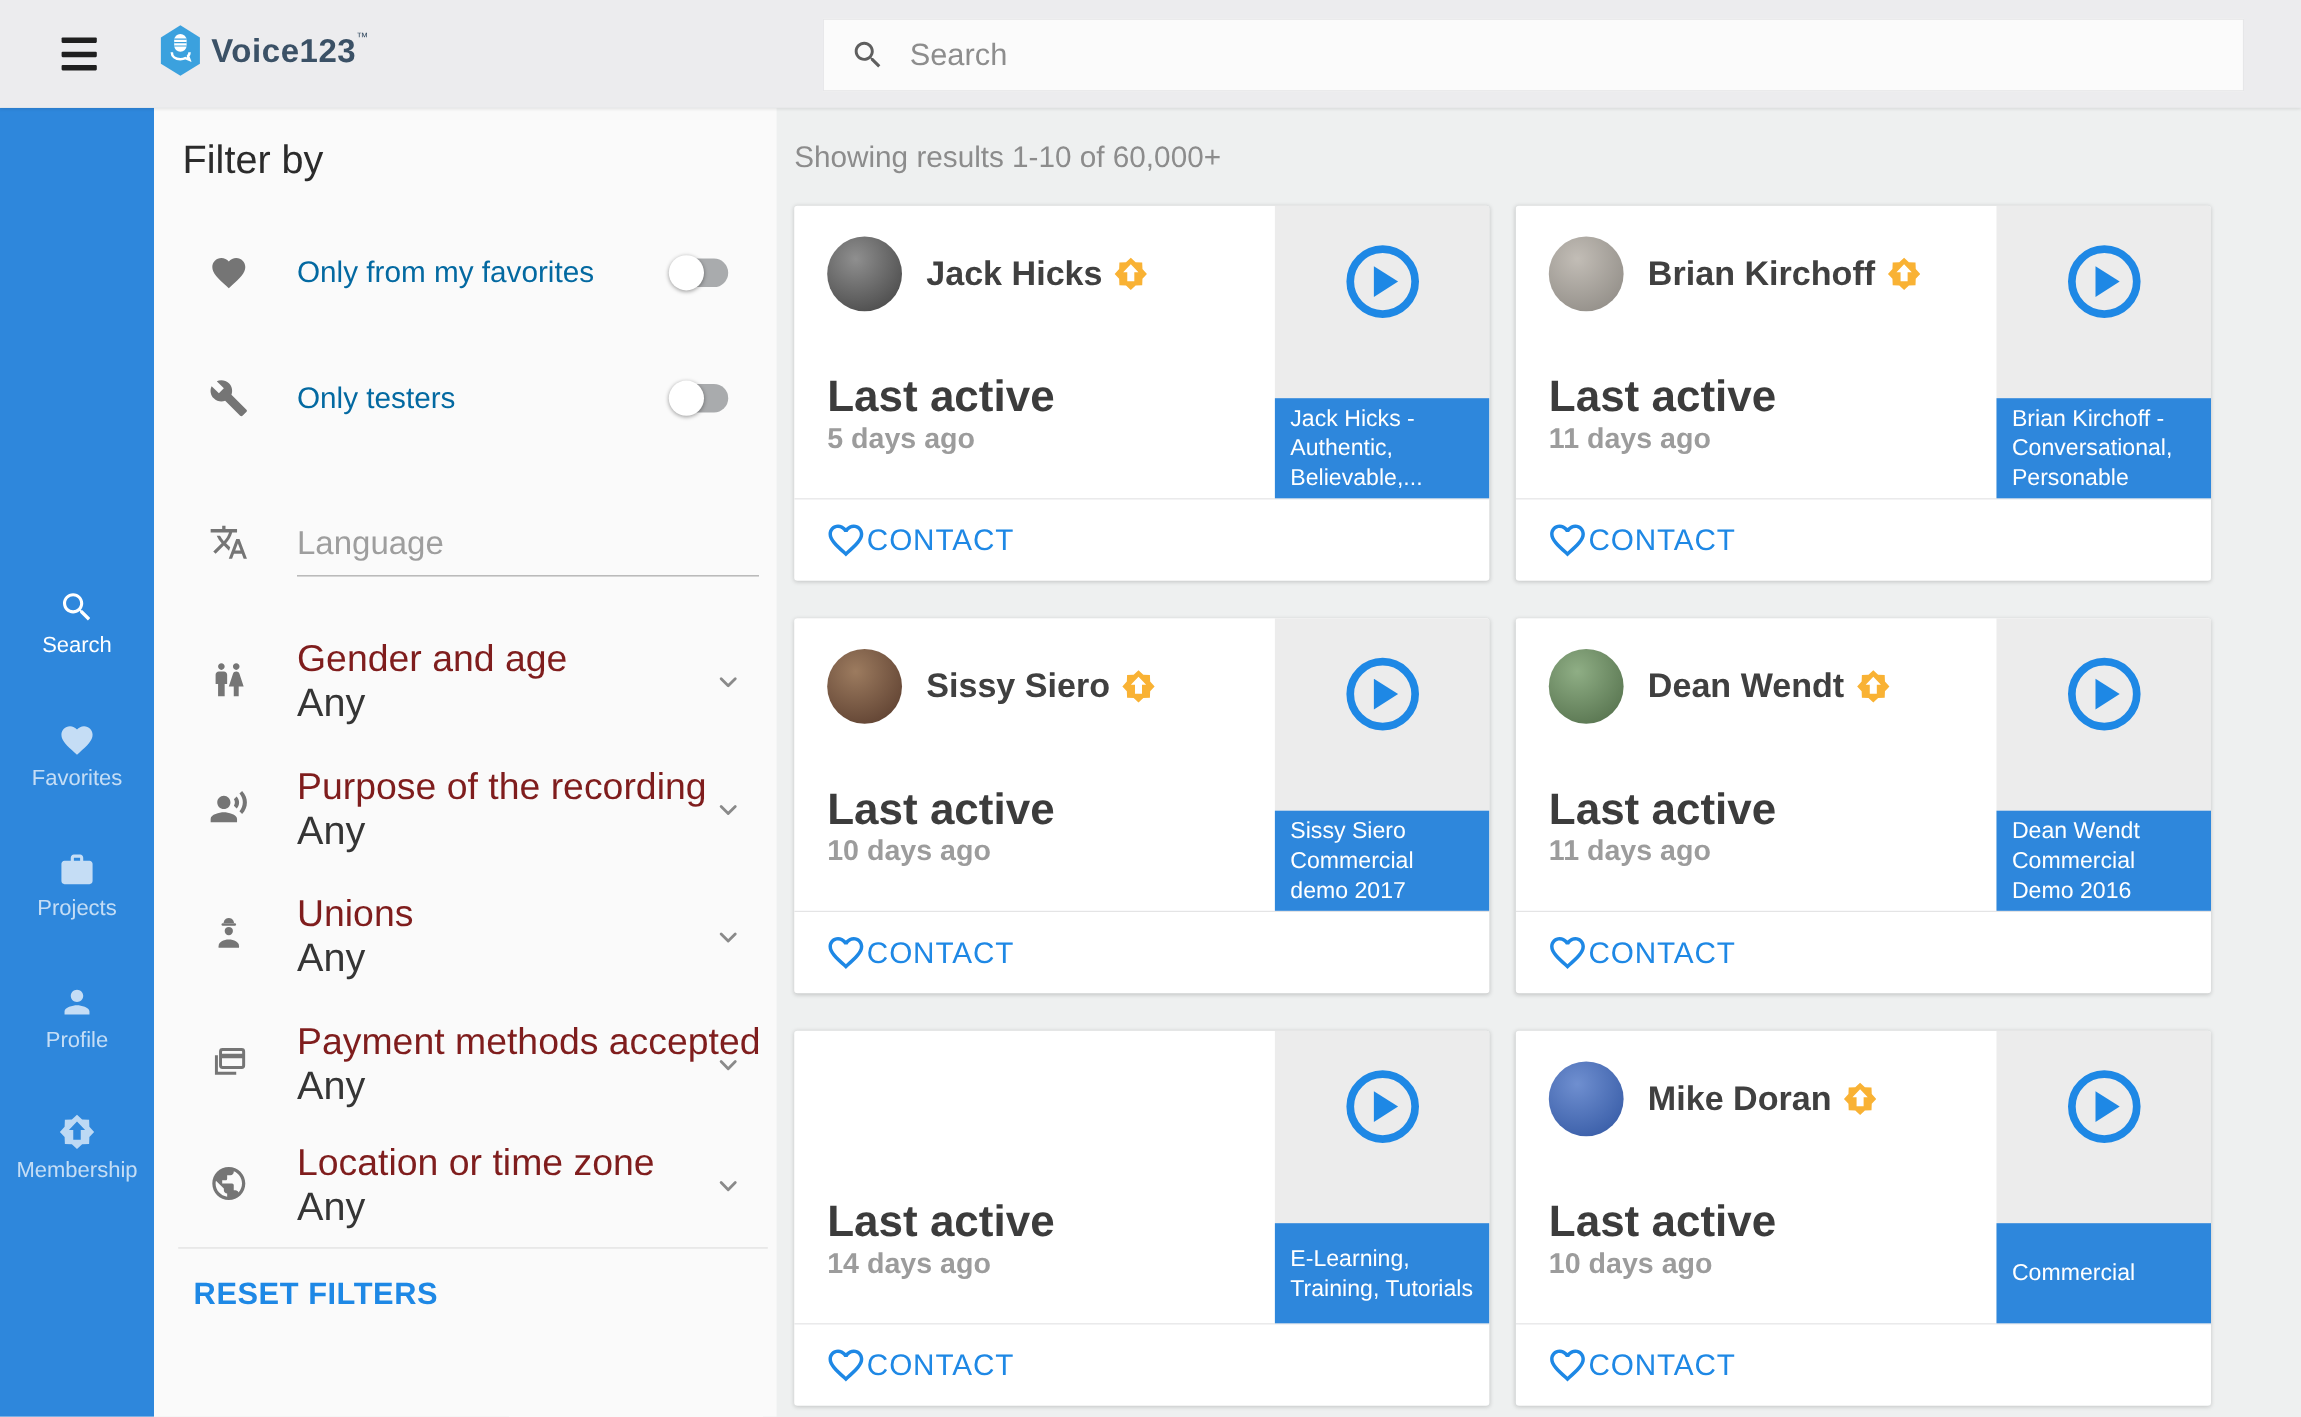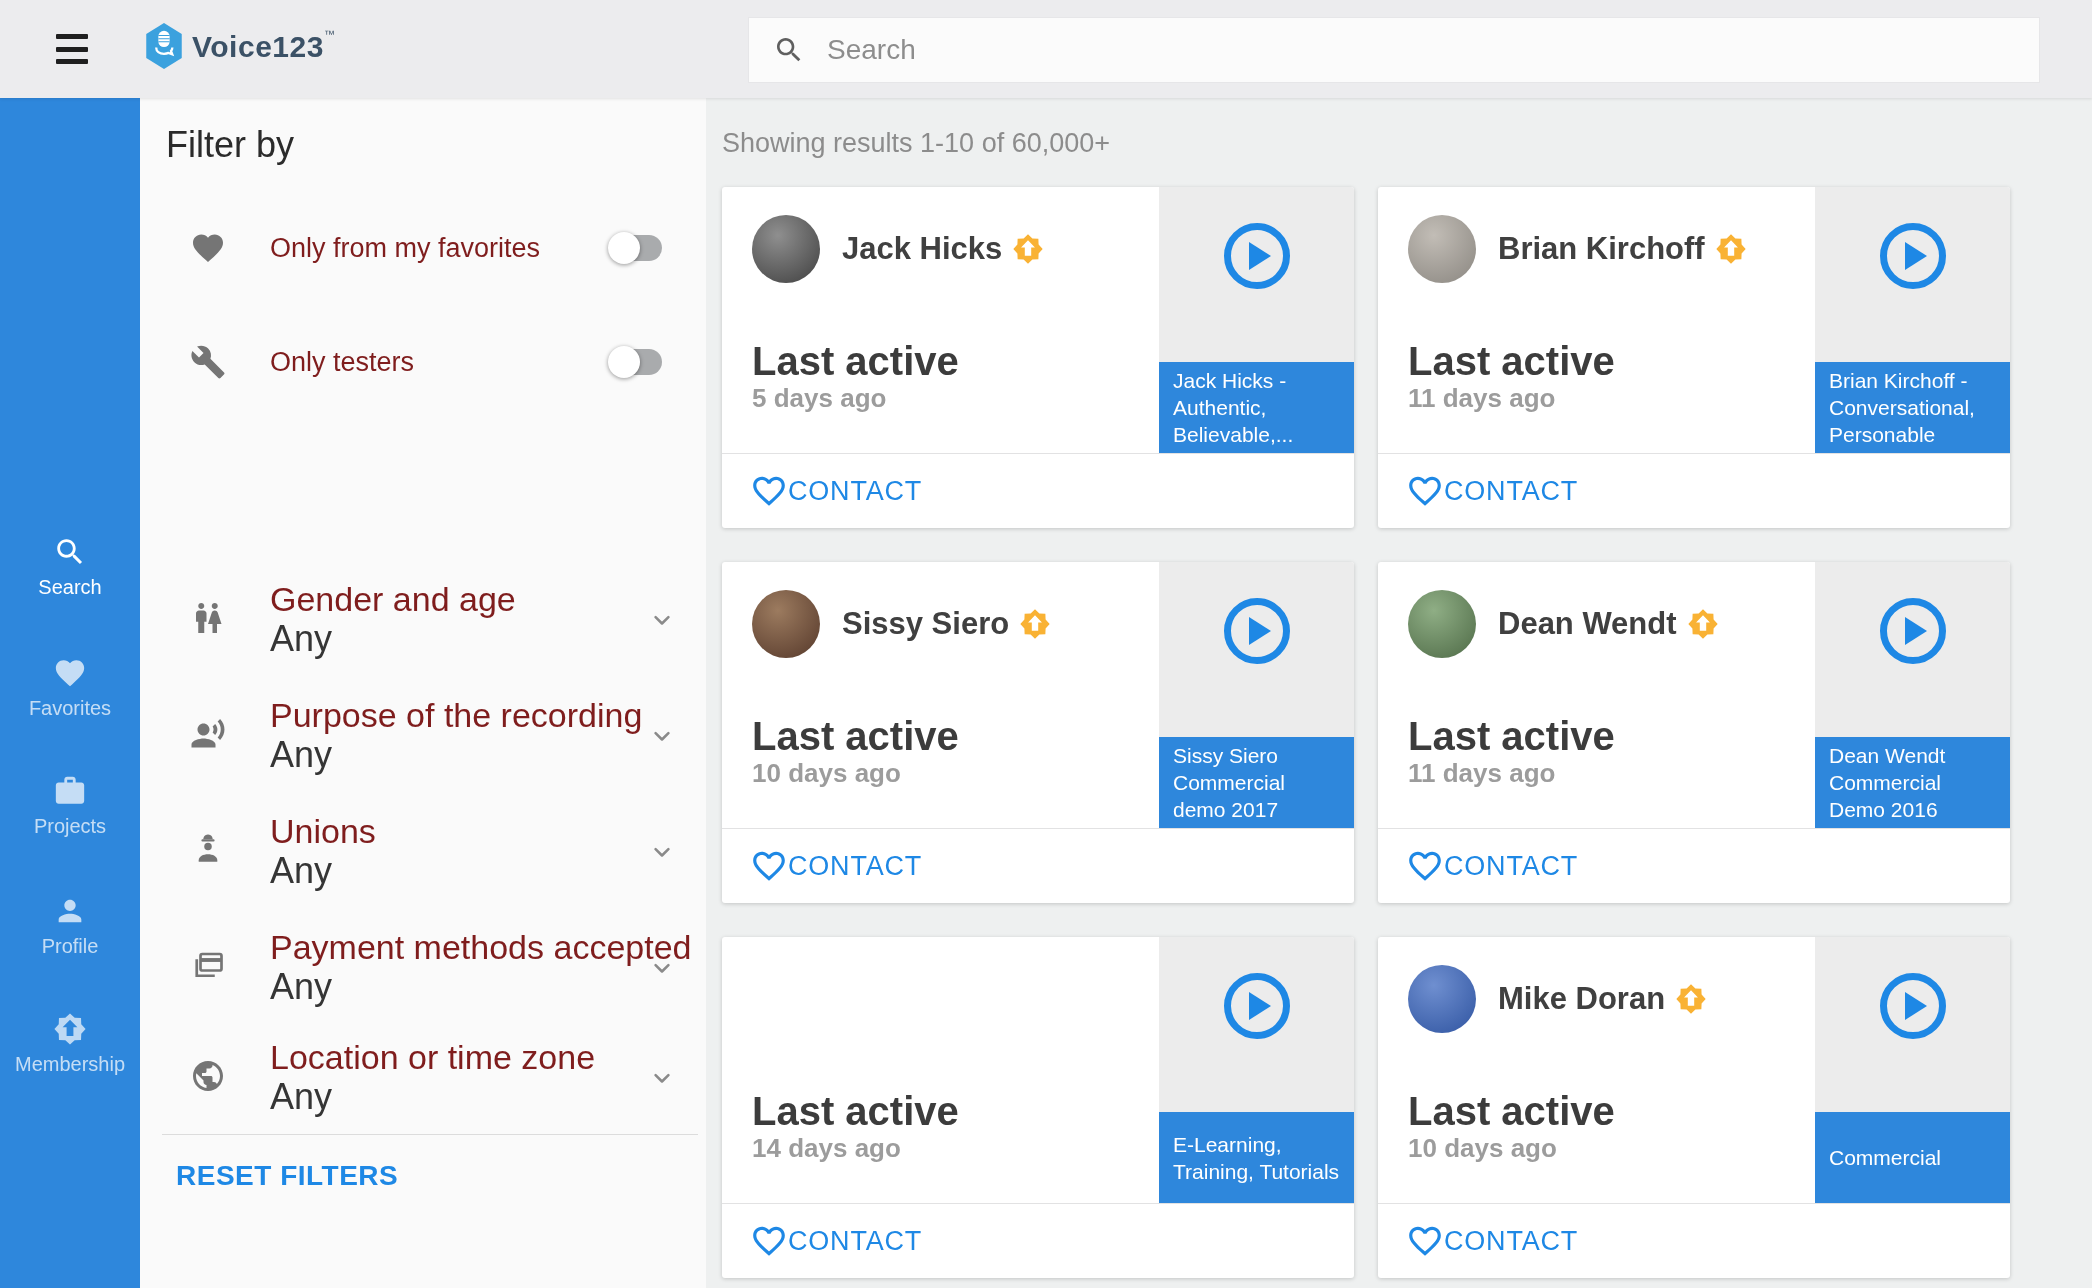--- a/index.html
+++ b/index.html
@@ -43,21 +43,21 @@
   .nav-item svg { width:34px; height:34px; fill:#fff; display:block; margin:0 auto; }
   .nav-item .nav-label { display:block; font-size:20px; margin-top:7px; }
 
   
   .filters { position:absolute; left:140px; top:98px; width:566px; bottom:0; background:#fafafa; z-index:3; }
   .filter-title { position:absolute; left:26px; top:26px; font-size:36px; font-weight:500; color:#2b2b2b; }
   .f-row { position:absolute; left:0; width:566px; }
   .f-icon { position:absolute; left:50px; top:50%; transform:translateY(-50%); width:36px; height:36px; }
   .f-icon svg { width:36px; height:36px; fill:#757575; }
   .toggle-row { height:64px; }
-  .toggle-label { position:absolute; left:130px; top:50%; transform:translateY(-50%); font-size:27px; color:#7f1d1d; }
+  .toggle-label { position:absolute; left:130px; top:50%; transform:translateY(-50%); font-size:27px; color:#0369a1; }
   .switch { position:absolute; right:44px; top:50%; transform:translateY(-50%); width:50px; height:26px;
     border-radius:13px; background:#a9abad; cursor:pointer; }
   .switch .knob { position:absolute; left:-4px; top:-3px; width:32px; height:32px; border-radius:50%;
     background:#fff; box-shadow:0 1px 4px rgba(0,0,0,.4); }
   .row-fav { top:118px; } .row-testers { top:232px; }
   .row-language { top:360px; height:70px; }
   .row-language input { position:absolute; left:130px; top:8px; width:420px; height:58px;
     border:none; border-bottom:1px solid #9e9e9e; outline:none; font-size:30px; color:#424242; }
   .row-language input::placeholder { color:#9e9e9e; }
   .dd-row { height:96px; cursor:pointer; }
@@ -209,20 +209,27 @@
       <span class="f-icon">
         <svg viewBox="0 0 24 24">
             <use href="#p-wrench"></use>
           </svg></span>
       <span class="toggle-label">Only testers</span>
       <div class="switch">
           <div class="knob"></div>
         </div>
     </div>
 
+    <div class="f-row row-language">
+      <span class="f-icon">
+        <svg viewBox="0 0 24 24">
+            <use href="#p-translate"></use>
+          </svg></span>
+      <input type="text" placeholder="Language" style="">
+    </div>
 
     <div class="f-row dd-row row-gender">
       <span class="f-icon">
         <svg viewBox="0 0 24 24">
             <use href="#p-wc"></use>
           </svg></span>
       <span class="dd-label">Gender and age</span>
       <span class="dd-value">Any</span>
       <svg class="dd-chevron" viewBox="0 0 24 24">
           <use href="#p-chevron" stroke="#8a8a8a"></use>

